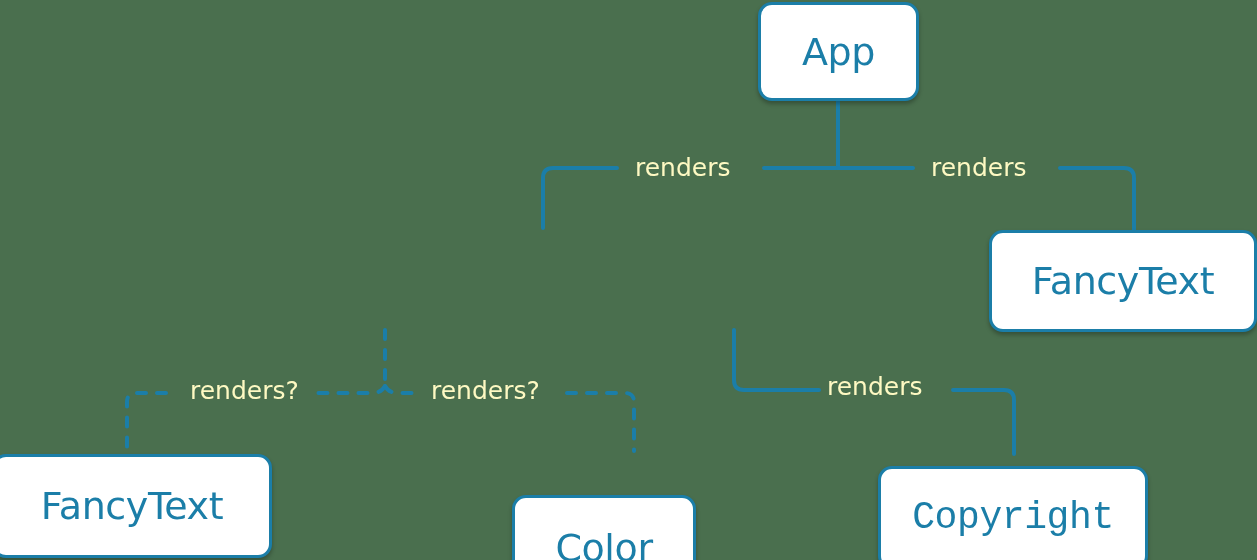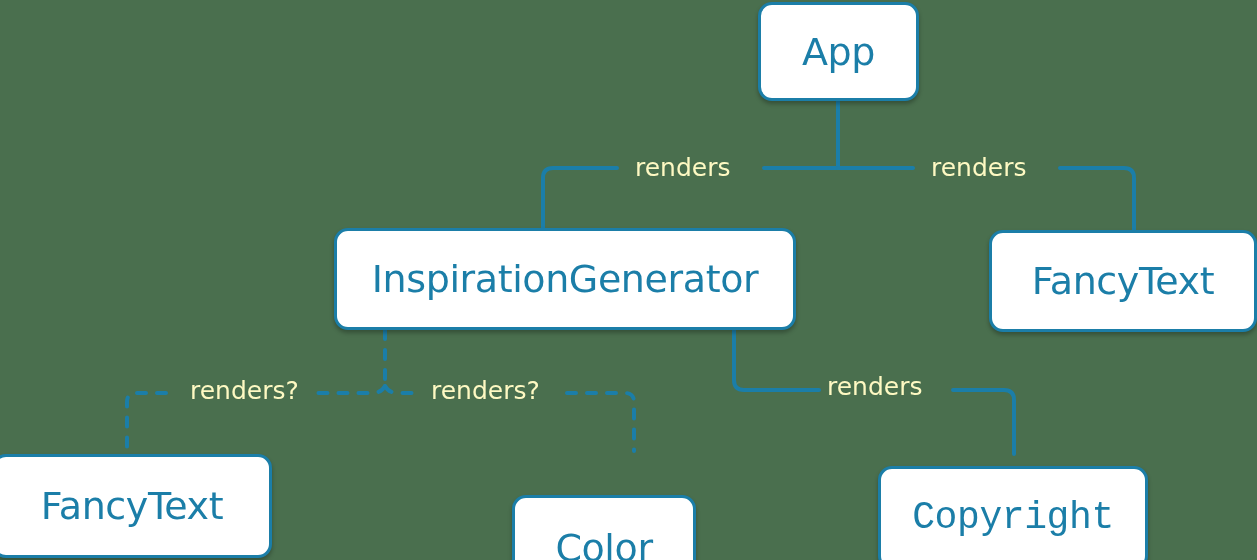--- a/index.html
+++ b/index.html
@@ -90,23 +90,20 @@
 
     <path d="M 385 386 Q 388 392 396 393 L 421 393 M 567 393 L 625 393 Q 634 393 634 402 L 634 451" fill="none" stroke="#1b7ea8" stroke-width="4" stroke-linecap="round" stroke-dasharray="9 11"></path>
 
     <path d="M 734 330 L 734 380 Q 734 390 744 390 L 819 390 M 953 390 L 1004 390 Q 1014 390 1014 400 L 1014 454" fill="none" stroke="#1b7ea8" stroke-width="4" stroke-linecap="round"></path>
   </svg>
 
   <div class="node" id="node-app">
     <span class="node-label">App</span>
   </div>
 
-  <div class="node" id="node-inspiration">
-    <span class="node-label">InspirationGenerator</span>
-  </div>
 
   <div class="node" id="node-fancytext-right">
     <span class="node-label">FancyText</span>
   </div>
 
   <div class="node" id="node-fancytext-left">
     <span class="node-label">FancyText</span>
   </div>
 
   <div class="node" id="node-color">

